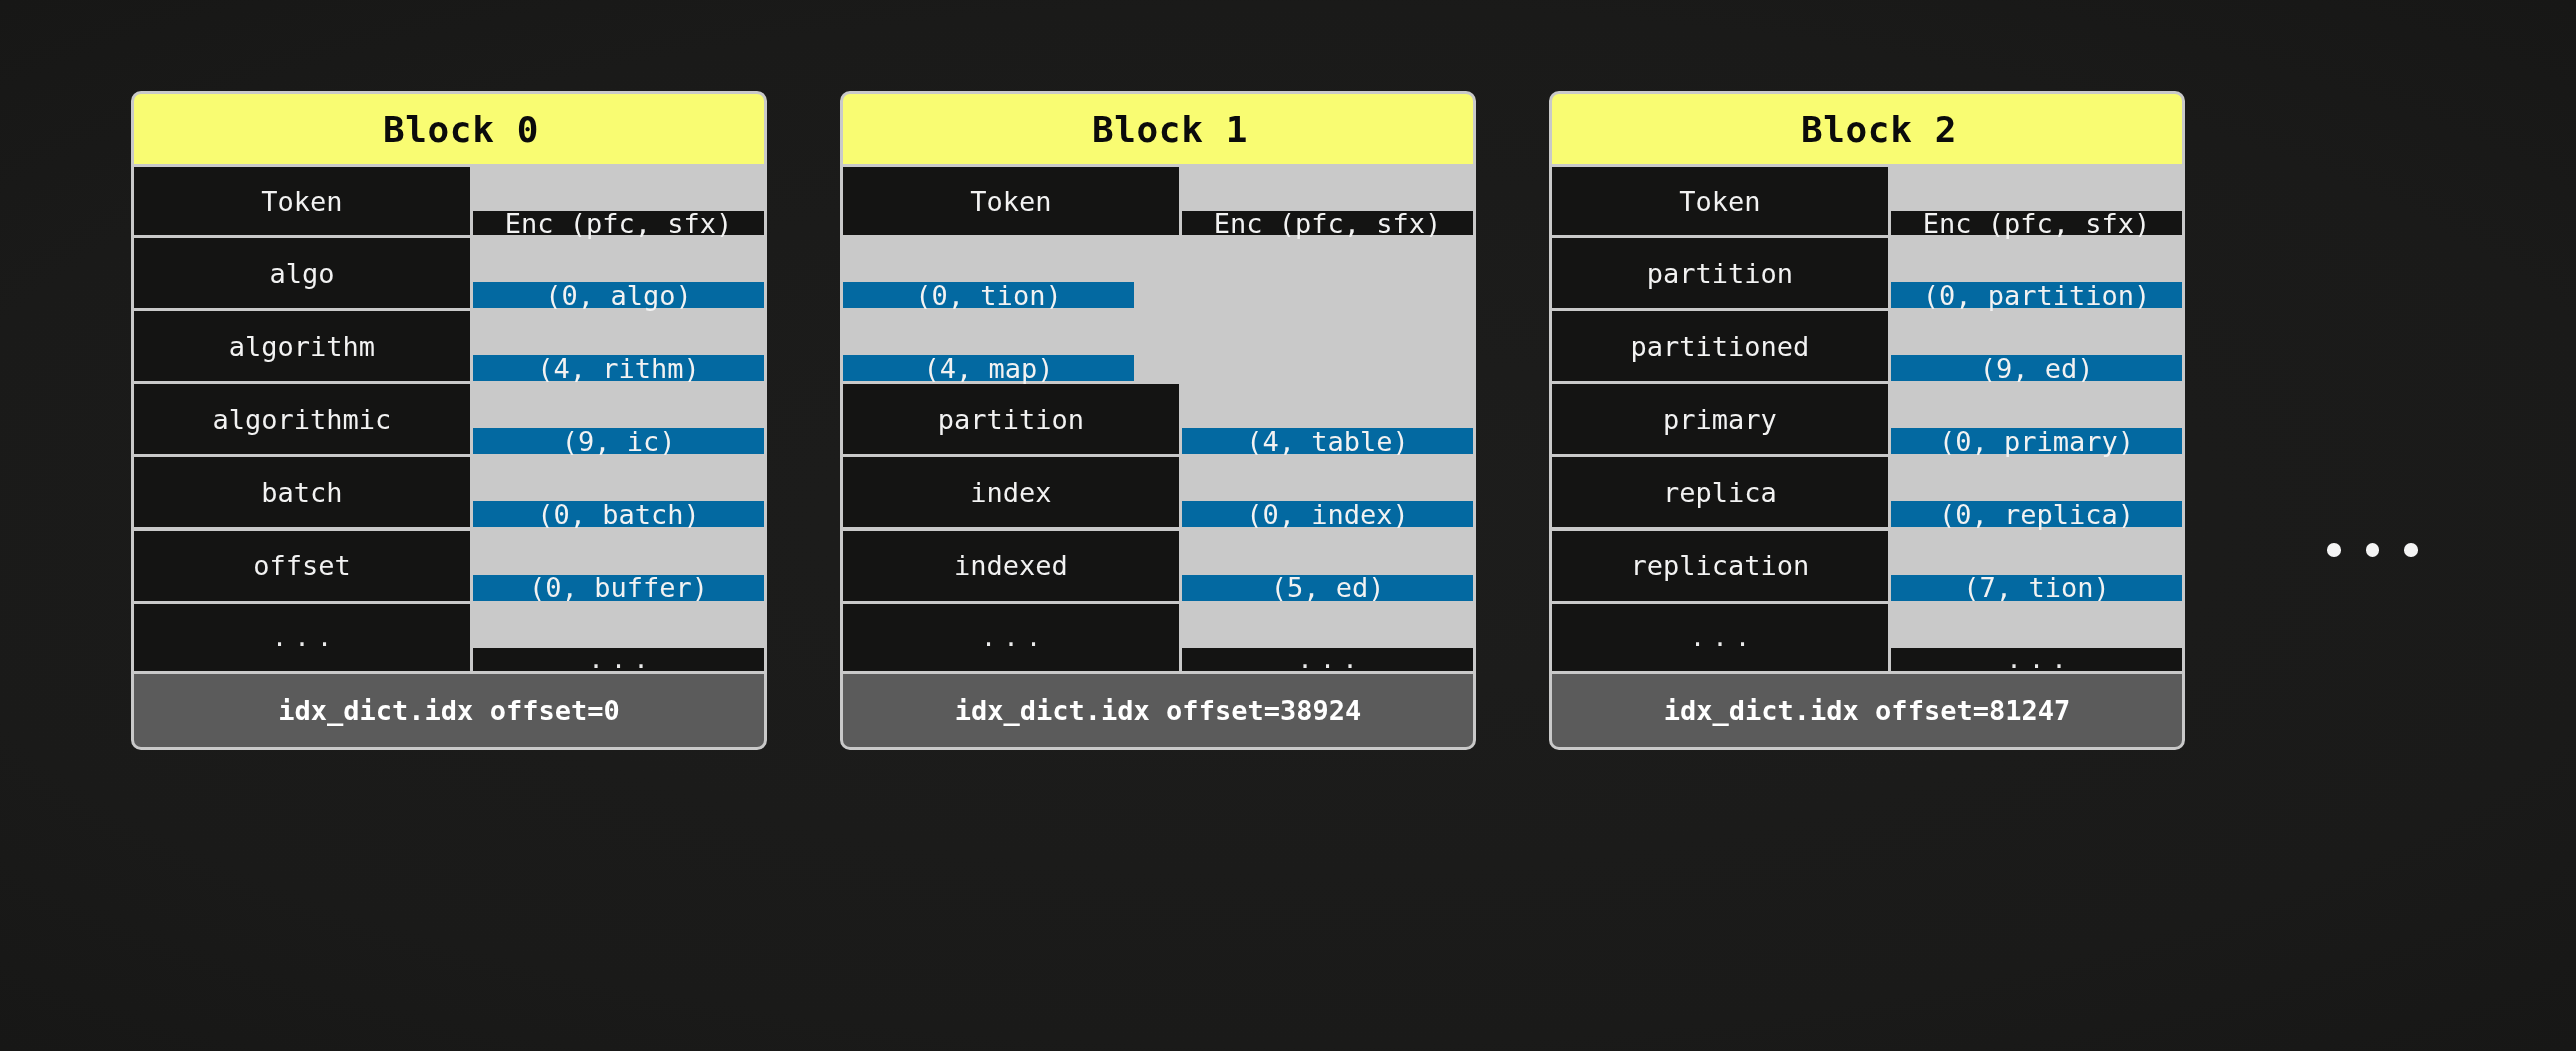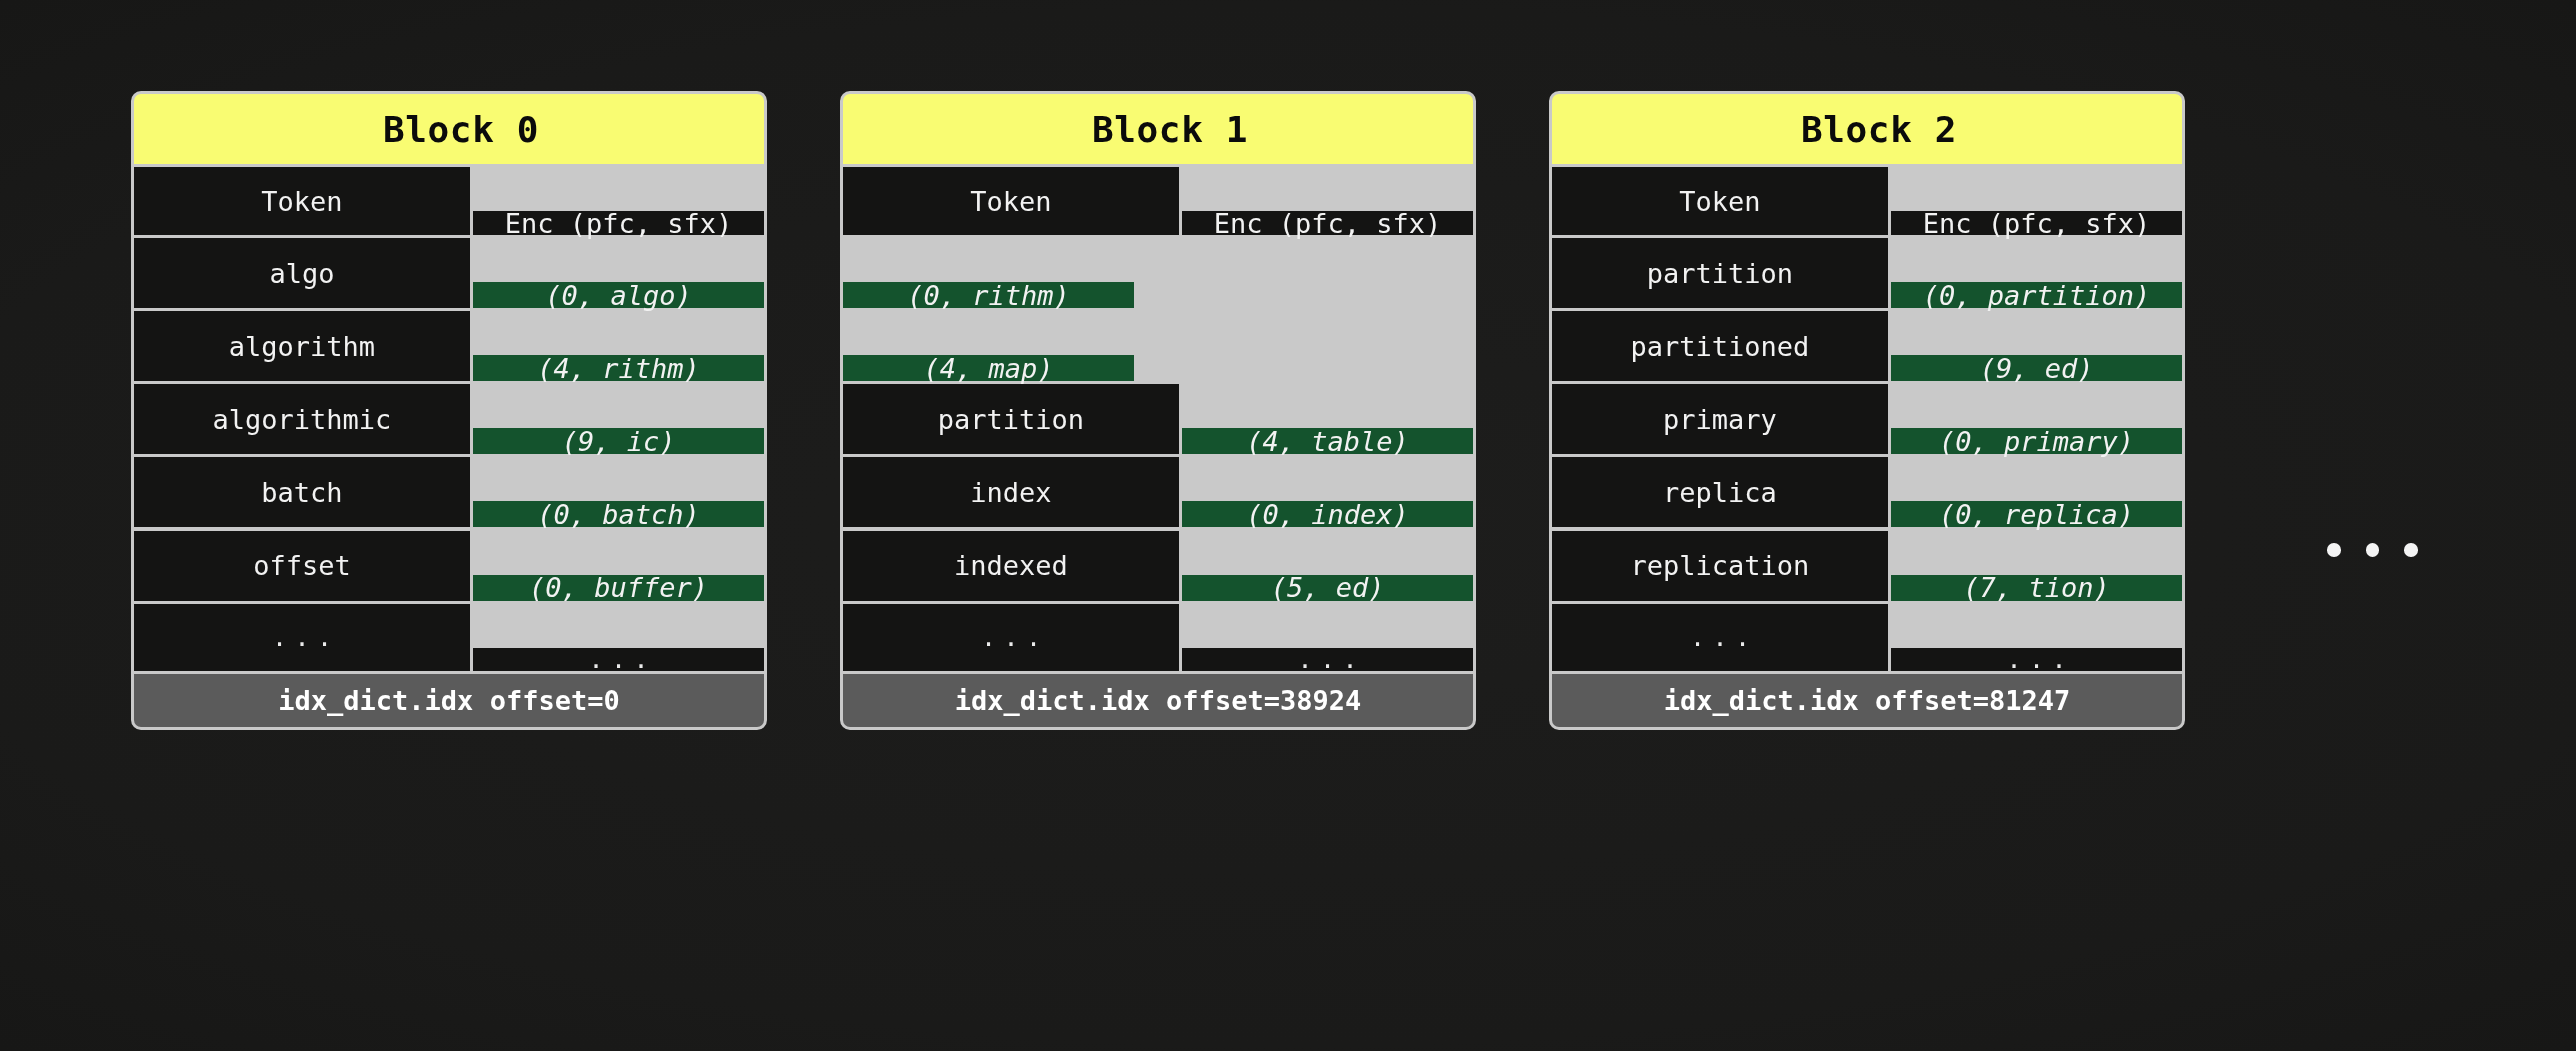--- a/index.html
+++ b/index.html
@@ -76,30 +76,30 @@
     font-size: 27px;
     display: flex;
     align-items: center;
     justify-content: center;
     white-space: nowrap;
     overflow: visible;
     box-sizing: border-box;
   }
   .cell.tok { width: 336px; }
   .cell.enc { width: 291px; margin-top: 44px; }
-  .cell.enc.filled { background: #14532d; font-style: italic; }
+  .cell.enc.filled { background: #0369a1; }
   .cell.dots-cell {
     letter-spacing: 7.4px;
     font-size: 25px;
     color: #eaeaea;
     padding-left: 7.4px;
   }
 
   .footer {
-    height: 53px;
+    height: 73px;
     background: #5b5b5b;
     color: #ffffff;
     font-weight: bold;
     font-size: 27px;
     display: flex;
     align-items: center;
     justify-content: center;
     letter-spacing: 0px;
     margin-top: 3.1px;
   }
@@ -161,21 +161,21 @@
     </div>
 
     <div class="block">
       <div class="block-title">Block 1</div>
       <div class="grid">
         <div class="row hdr">
           <div class="cell tok">Token</div>
           <div class="cell enc">Enc (pfc, sfx)</div>
         </div>
         <div class="row">
-          <div class="cell enc filled">(0, rithm)</div>
+          <div class="cell enc filled">(0, tion)</div>
         </div>
         <div class="row">
           <div class="cell enc filled">(4, map)</div>
         </div>
         <div class="row">
           <div class="cell tok">partition</div>
           <div class="cell enc filled">(4, table)</div>
         </div>
         <div class="row">
           <div class="cell tok">index</div>

